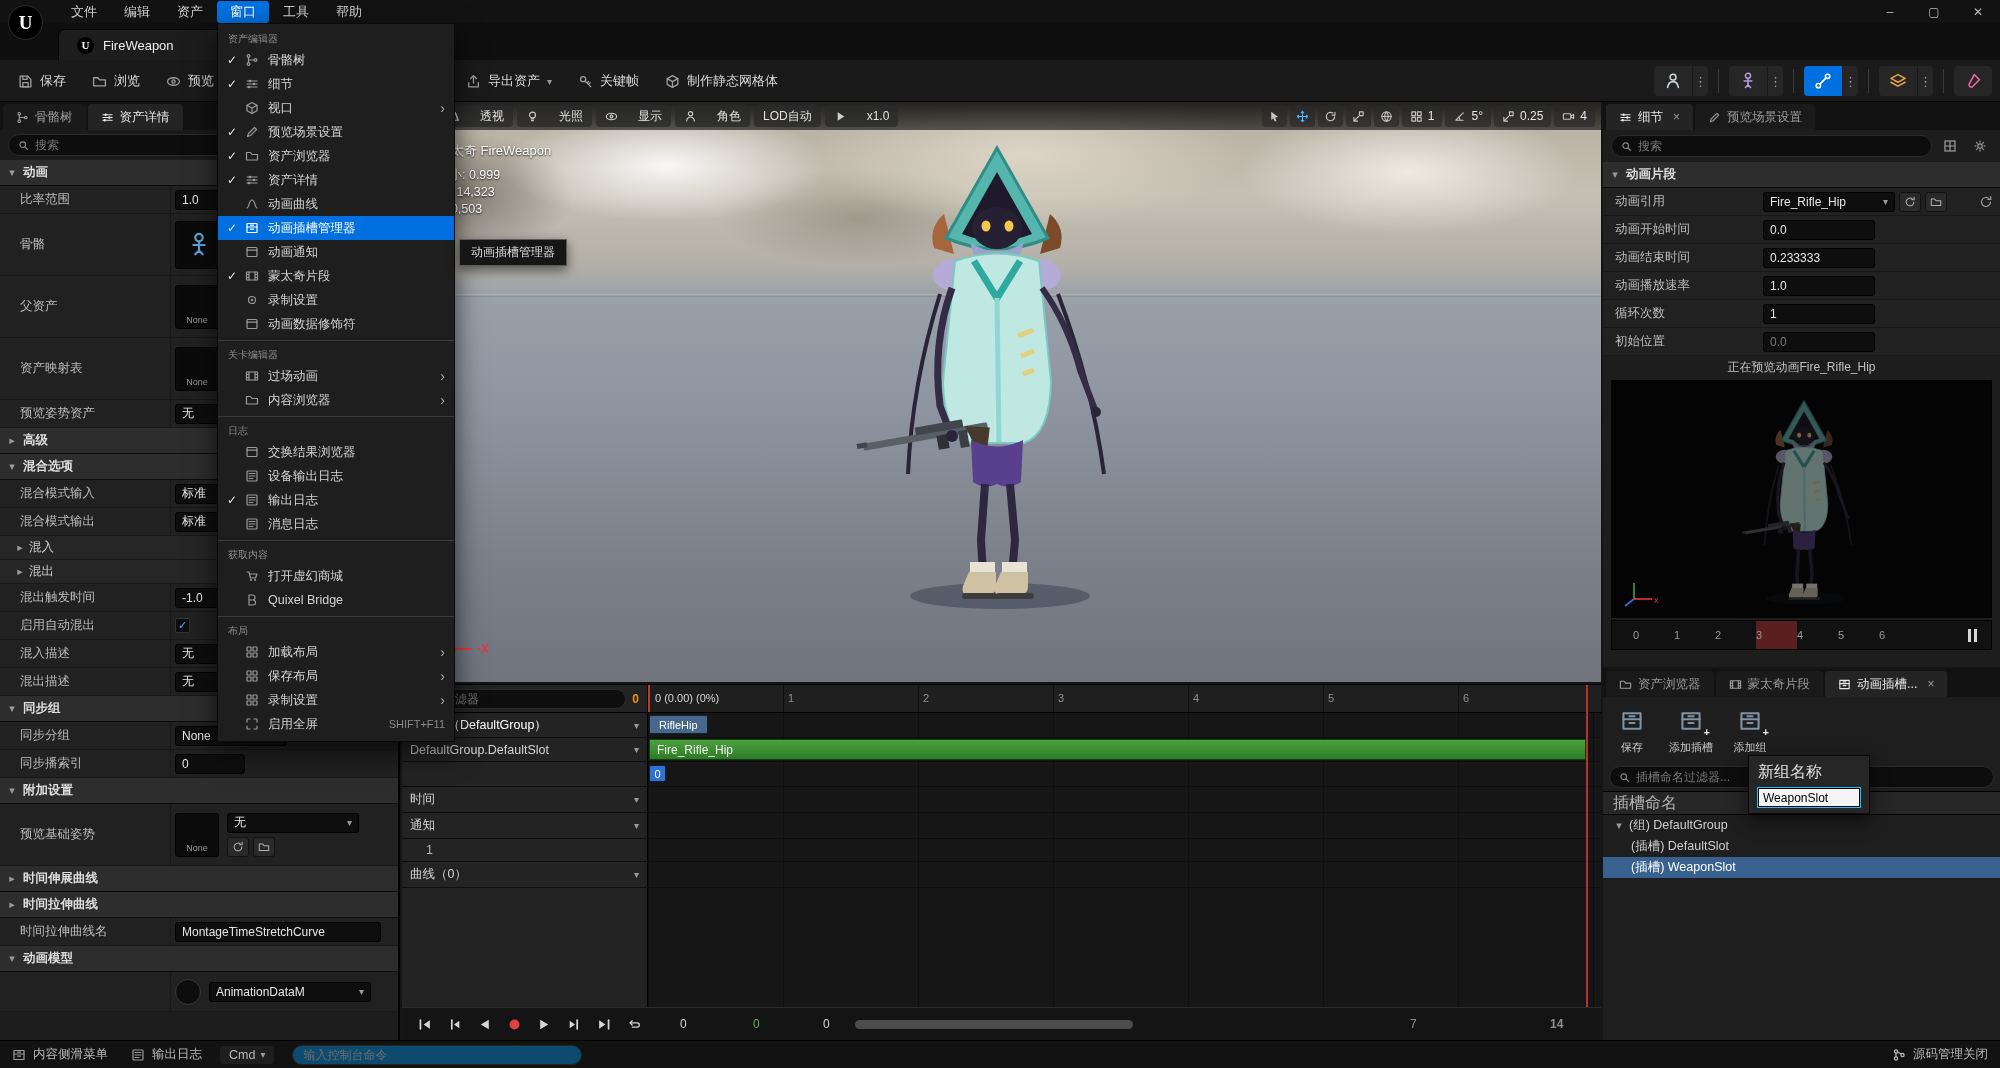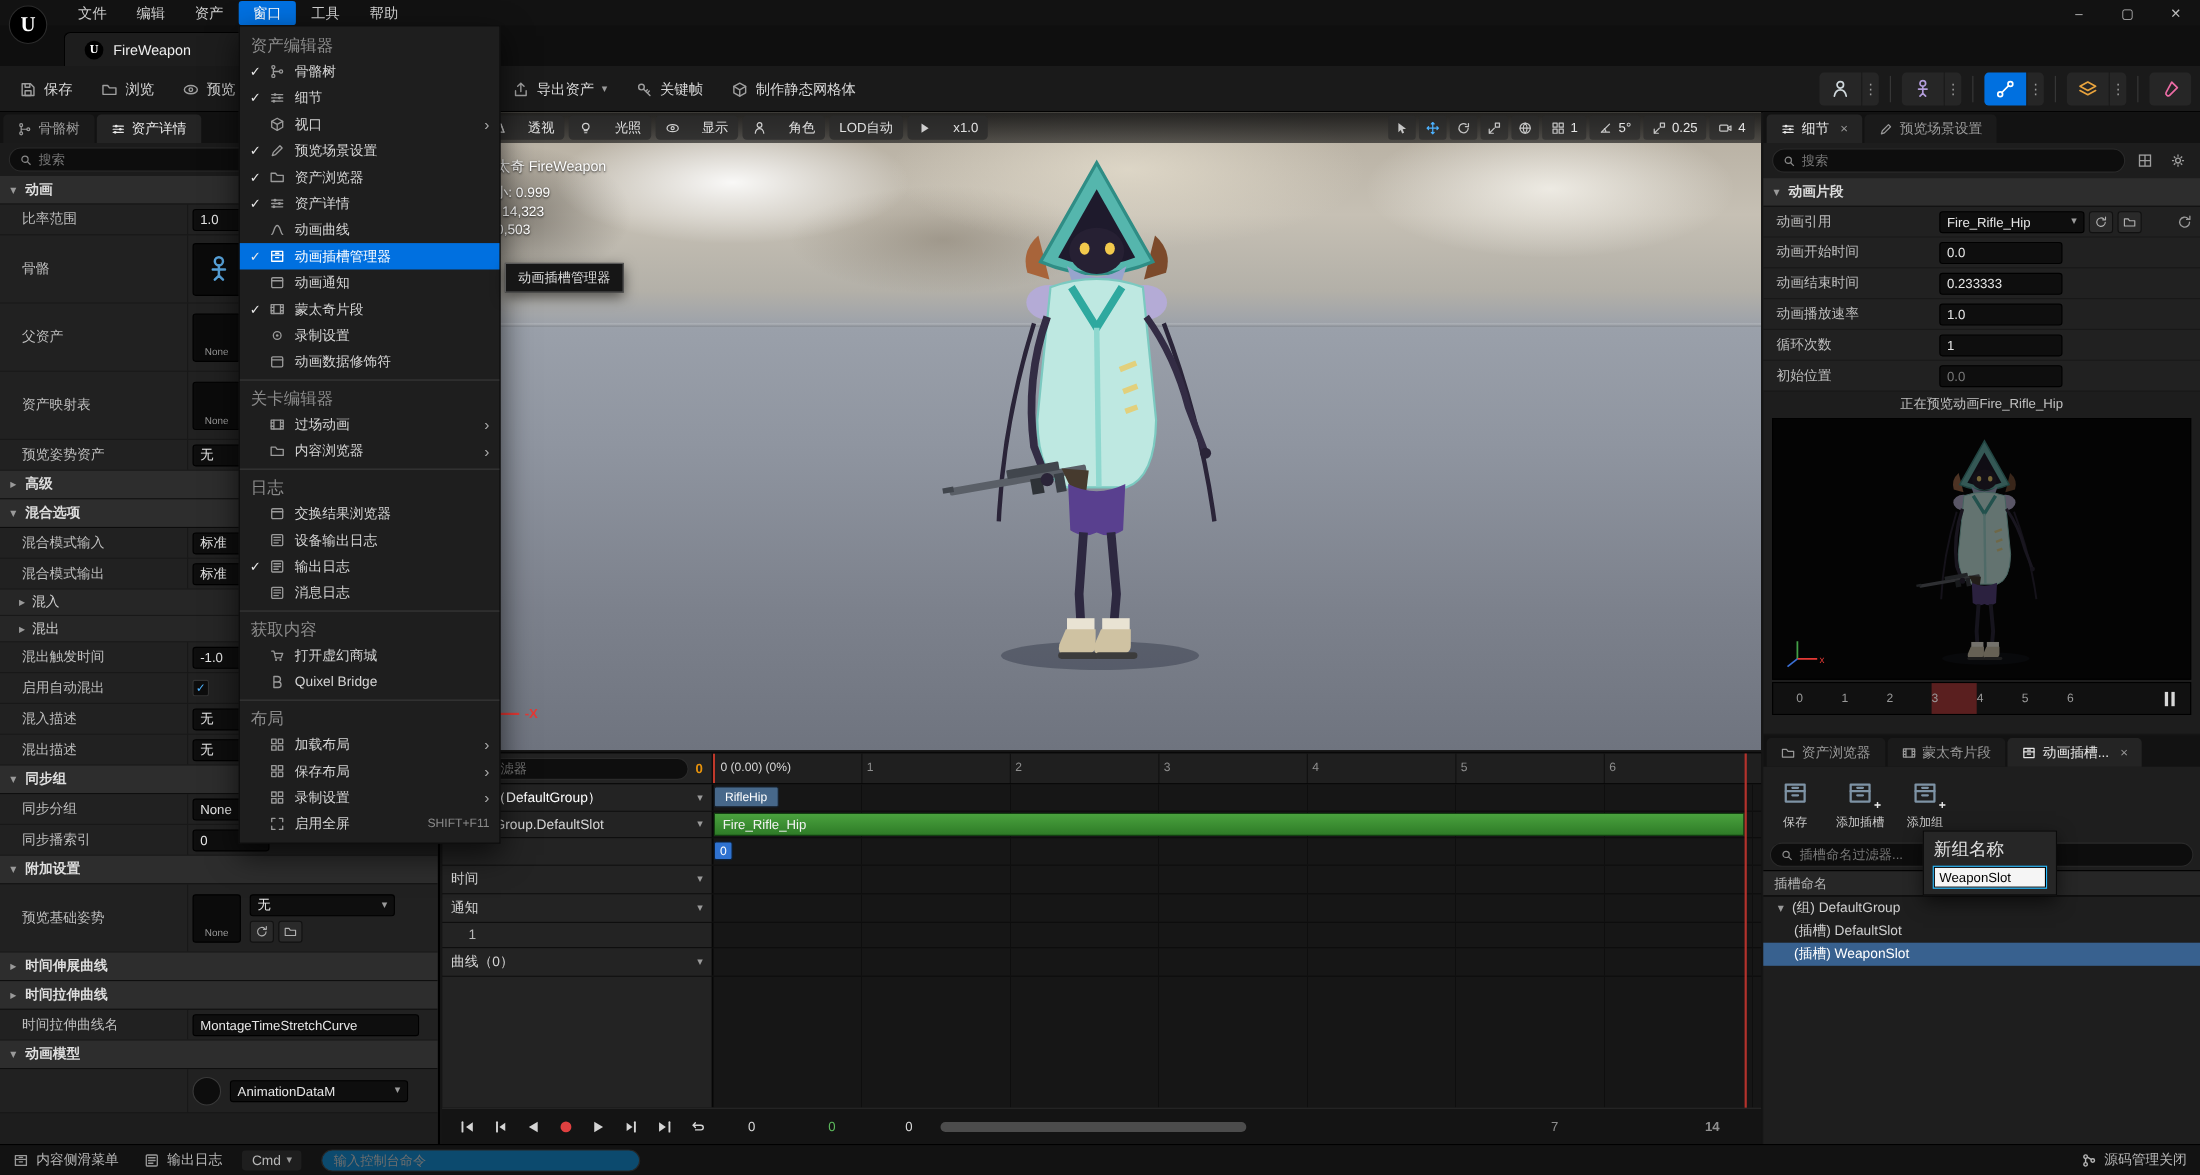--- a/index.html
+++ b/index.html
@@ -32,21 +32,21 @@
 .tb-grp{display:flex;align-items:center}
 .tb-ic{width:38px;height:30px;border-radius:4px 0 0 4px;display:flex;align-items:center;justify-content:center;background:#262626}
 .tb-ic.solo{border-radius:4px}
 .tb-ic .ic{width:18px;height:18px}
 .tb-ic.active{background:#0070e0;color:#fff}
 .tb-dots{width:15px;height:30px;display:flex;align-items:center;justify-content:center;color:#9a9a9a;font-size:13px;background:#262626;border-radius:0 4px 4px 0;margin-left:1px}
 .tb-sep{width:1px;height:24px;background:#3a3a3a;margin:0 3px}
 
 
 #windowmenu{position:absolute;left:217px;top:23px;width:238px;background:#1e1e1e;border:1px solid #0a0a0a;box-shadow:0 10px 26px rgba(0,0,0,.65);z-index:90;padding:3px 0 5px}
-.wm-header{padding:5px 10px 2px;font-size:15px;color:#8a8a8a}
+.wm-header{padding:5px 10px 2px;font-size:10px;color:#8a8a8a}
 .wm-header.bordered{border-top:1px solid #3a3a3a;margin-top:4px;padding-top:7px}
 .wm-item{height:24px;display:flex;align-items:center;padding:0 9px;font-size:12.5px;color:#d4d4d4}
 .wm-item.hl{background:#0070e0;color:#fff}
 .wm-check{width:18px;font-size:12px;color:#e8e8e8;flex:none;text-align:left}
 .wm-ic{width:14px;height:14px;margin-right:9px;color:#9a9a9a}
 .wm-item.hl .wm-ic{color:#fff}
 .wm-sub{margin-left:auto;color:#aaa;font-size:14px}
 .wm-short{margin-left:auto;color:#8a8a8a;font-size:11px}
 #menu-tooltip{position:absolute;left:459px;top:239px;background:#161616;border:1px solid #5a5a5a;color:#ddd;font-size:12px;padding:4px 11px;z-index:95;box-shadow:0 4px 12px rgba(0,0,0,.55);white-space:nowrap}
 
@@ -167,21 +167,21 @@
 .gizmo{position:absolute;left:8px;bottom:8px;width:42px;height:34px}
 
 
 #slotmgr{position:absolute;left:1603px;top:669px;width:397px;height:371px;background:#1e1e1e;display:flex;flex-direction:column}
 .sm-toolbar{height:66px;flex:none;display:flex;align-items:flex-start;padding:7px 8px 0;gap:12px}
 .sm-btn{display:flex;flex-direction:column;align-items:center;gap:4px;font-size:11px;color:#c9c9c9;padding:2px 4px}
 .sm-btn .icw{width:34px;height:30px;color:#7e93a5;position:relative;display:flex;align-items:center;justify-content:center}
 .sm-btn .icw .ic{width:26px;height:24px}
 .sm-plus{position:absolute;right:-2px;bottom:-2px;font-size:11px;color:#e8e8e8;font-weight:bold}
 .sm-search{height:28px;flex:none;display:flex;align-items:center;padding:0 6px}
-.sm-colhead{height:24px;flex:none;background:#262626;border-top:1px solid #000;border-bottom:1px solid #000;display:flex;align-items:center;padding:0 10px;font-size:12px;color:#b5b5b5}
+.sm-colhead{height:24px;flex:none;background:#262626;border-top:1px solid #000;border-bottom:1px solid #000;display:flex;align-items:center;padding:0 10px;font-size:16px;color:#b5b5b5}
 .sm-row{height:21px;flex:none;display:flex;align-items:center;font-size:12.5px;color:#cfcfcf;gap:4px}
 .sm-row.sel{background:#38618f;color:#fff}
 #rename-popup{position:absolute;left:1748px;top:755px;z-index:60;background:#262626;border:1px solid #0a0a0a;box-shadow:0 6px 16px rgba(0,0,0,.6);padding:6px 9px;display:flex;flex-direction:column;gap:5px}
 #rename-popup .lab{font-size:16px;color:#e0e0e0}
 #rename-popup input{width:102px;height:19px;background:#f5f5f5;border:1px solid #000;font-size:12px;color:#000;padding:0 4px;font-family:inherit;outline:1px solid #26bbff}
 
 
 #statusbar{position:absolute;left:0;top:1040px;width:2000px;height:28px;background:#121212;border-top:1px solid #000;display:flex;align-items:center;padding:0 12px;gap:18px;font-size:12.5px;color:#b8b8b8}
 .sb-item{display:flex;align-items:center;gap:7px}
 .sb-item .ic{width:14px;height:14px;color:#9a9a9a}

